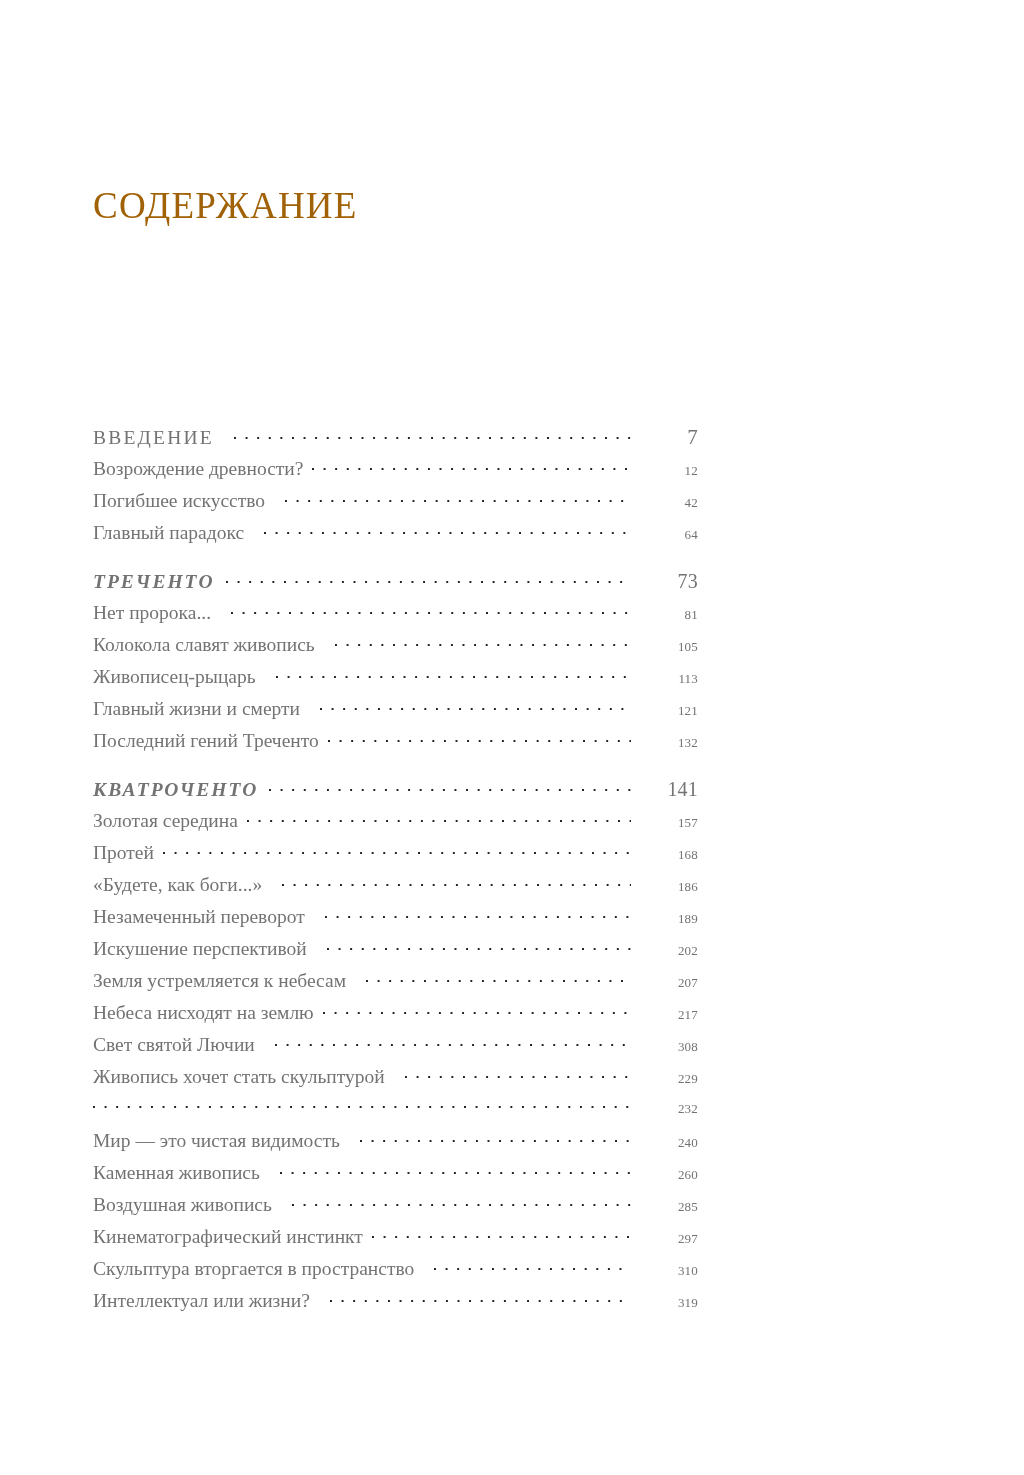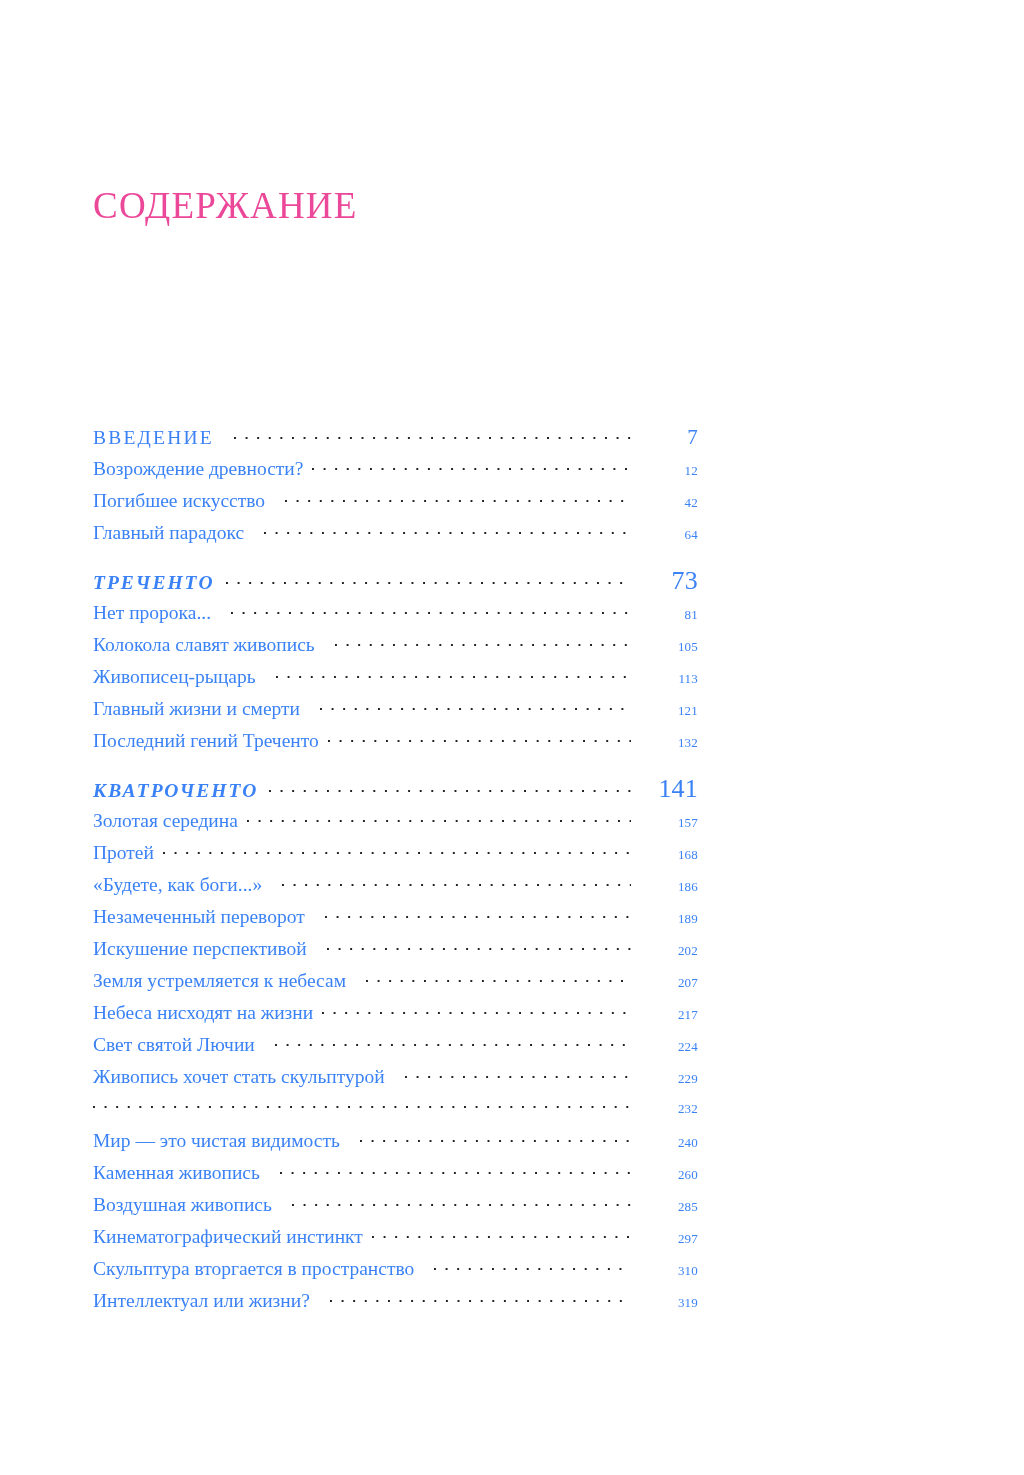--- a/index.html
+++ b/index.html
@@ -21,21 +21,21 @@
   }
 
   .page-title {
     position: absolute;
     left: 93px;
     top: 160px;
     font-size: 37px;
     line-height: 1.15;
     font-weight: 400;
     letter-spacing: 1.2px;
-    color: #ec4899;
+    color: #a16207;
     white-space: nowrap;
   }
 
   .toc {
     position: absolute;
     left: 93px;
     top: 421px;
     width: 605px;
   }
 
@@ -48,21 +48,21 @@
     margin-top: 16px;
   }
 
   .toc-row {
     display: flex;
     align-items: baseline;
     width: 100%;
     height: 32px;
     line-height: 32px;
     font-size: 19.5px;
-    color: #3b82f6;
+    color: #737373;
   }
 
   .toc-row .label {
     flex: 0 0 auto;
     white-space: nowrap;
     padding-right: 9px;
   }
 
   .toc-row .leader {
     flex: 1 1 auto;
@@ -96,21 +96,21 @@
 
   
   .toc-row.section .label {
     font-weight: 700;
     letter-spacing: 2.0px;
     padding-right: 11px;
     font-style: italic;
   }
 
   .toc-row.section .page-num {
-    font-size: 26px;
+    font-size: 20px;
   }
 
   
   .toc-row.section-light .label {
     font-weight: 400;
     letter-spacing: 2.2px;
     padding-right: 14px;
   }
 
   .toc-row.section-light .page-num {
@@ -214,28 +214,28 @@
           <span class="label">Искушение перспективой</span>
           <span class="leader"></span>
           <span class="page-num">202</span>
         </div>
         <div class="toc-row wide-gap">
           <span class="label">Земля устремляется к небесам</span>
           <span class="leader"></span>
           <span class="page-num">207</span>
         </div>
         <div class="toc-row">
-          <span class="label">Небеса нисходят на жизни</span>
+          <span class="label">Небеса нисходят на землю</span>
           <span class="leader"></span>
           <span class="page-num">217</span>
         </div>
         <div class="toc-row wide-gap">
           <span class="label">Свет святой Лючии</span>
           <span class="leader"></span>
-          <span class="page-num">224</span>
+          <span class="page-num">308</span>
         </div>
         <div class="toc-row wide-gap">
           <span class="label">Живопись хочет стать скульптурой</span>
           <span class="leader"></span>
           <span class="page-num">229</span>
         </div>
         <div class="toc-row">
           <span class="leader"></span>
           <span class="page-num">232</span>
         </div>

